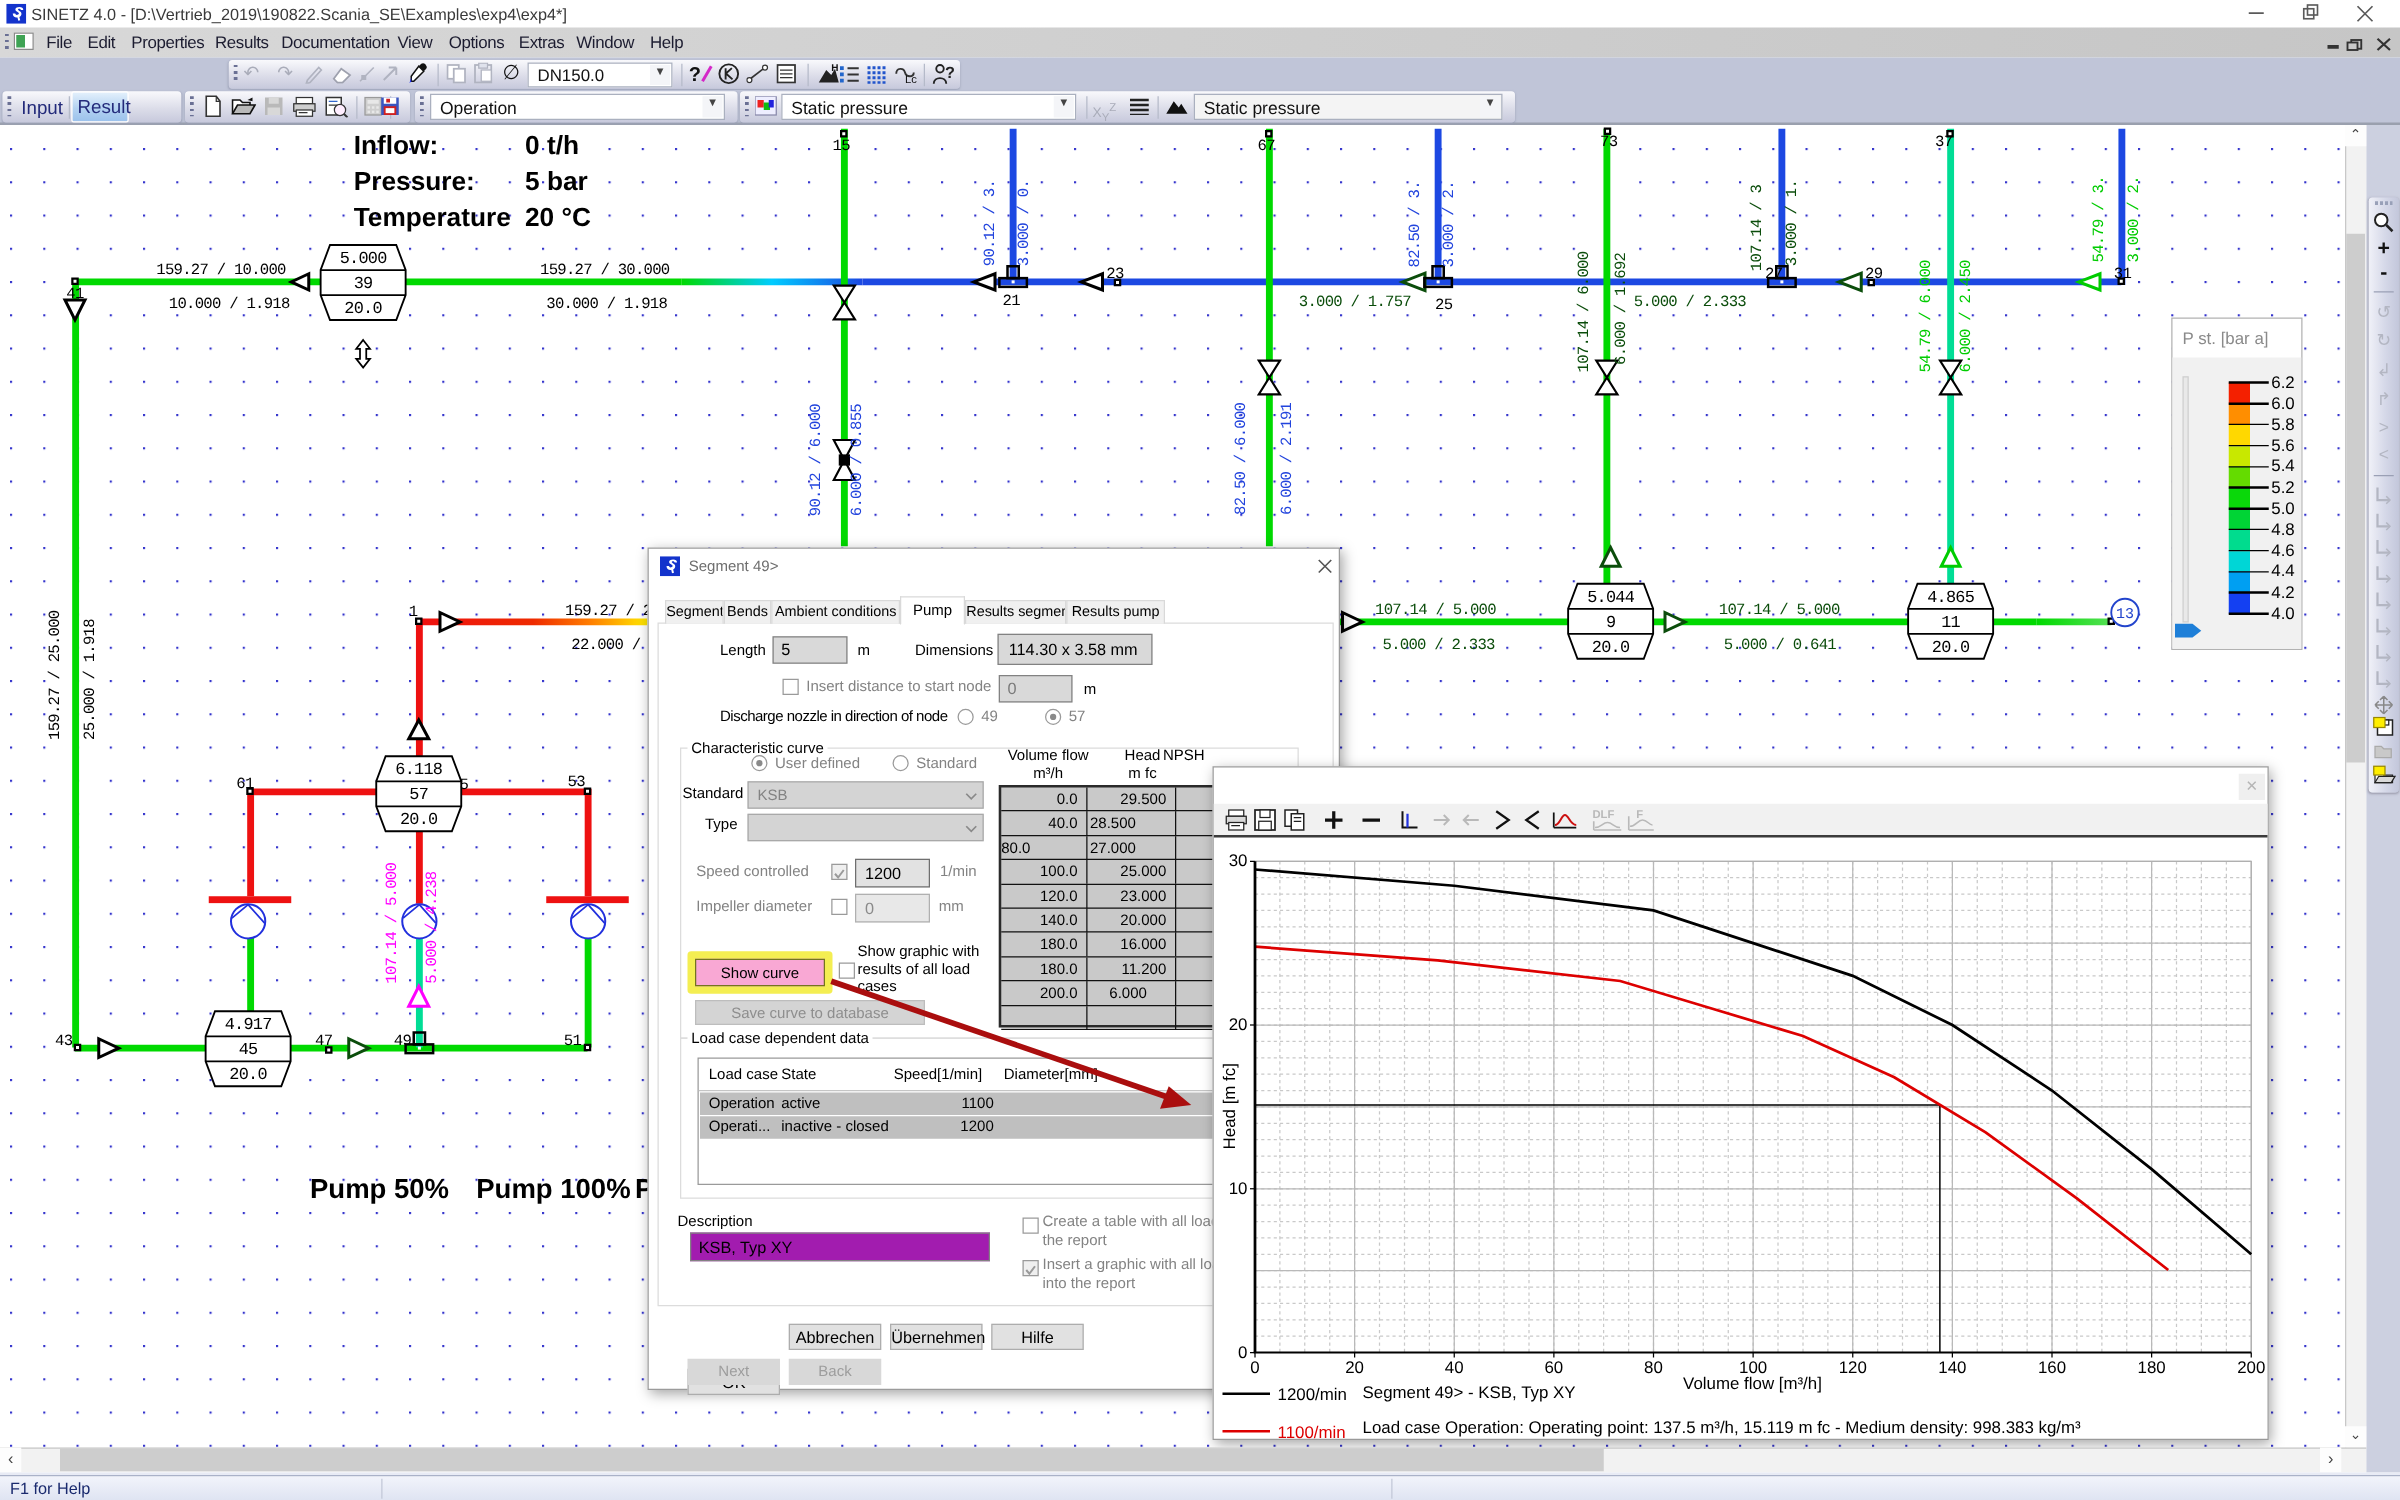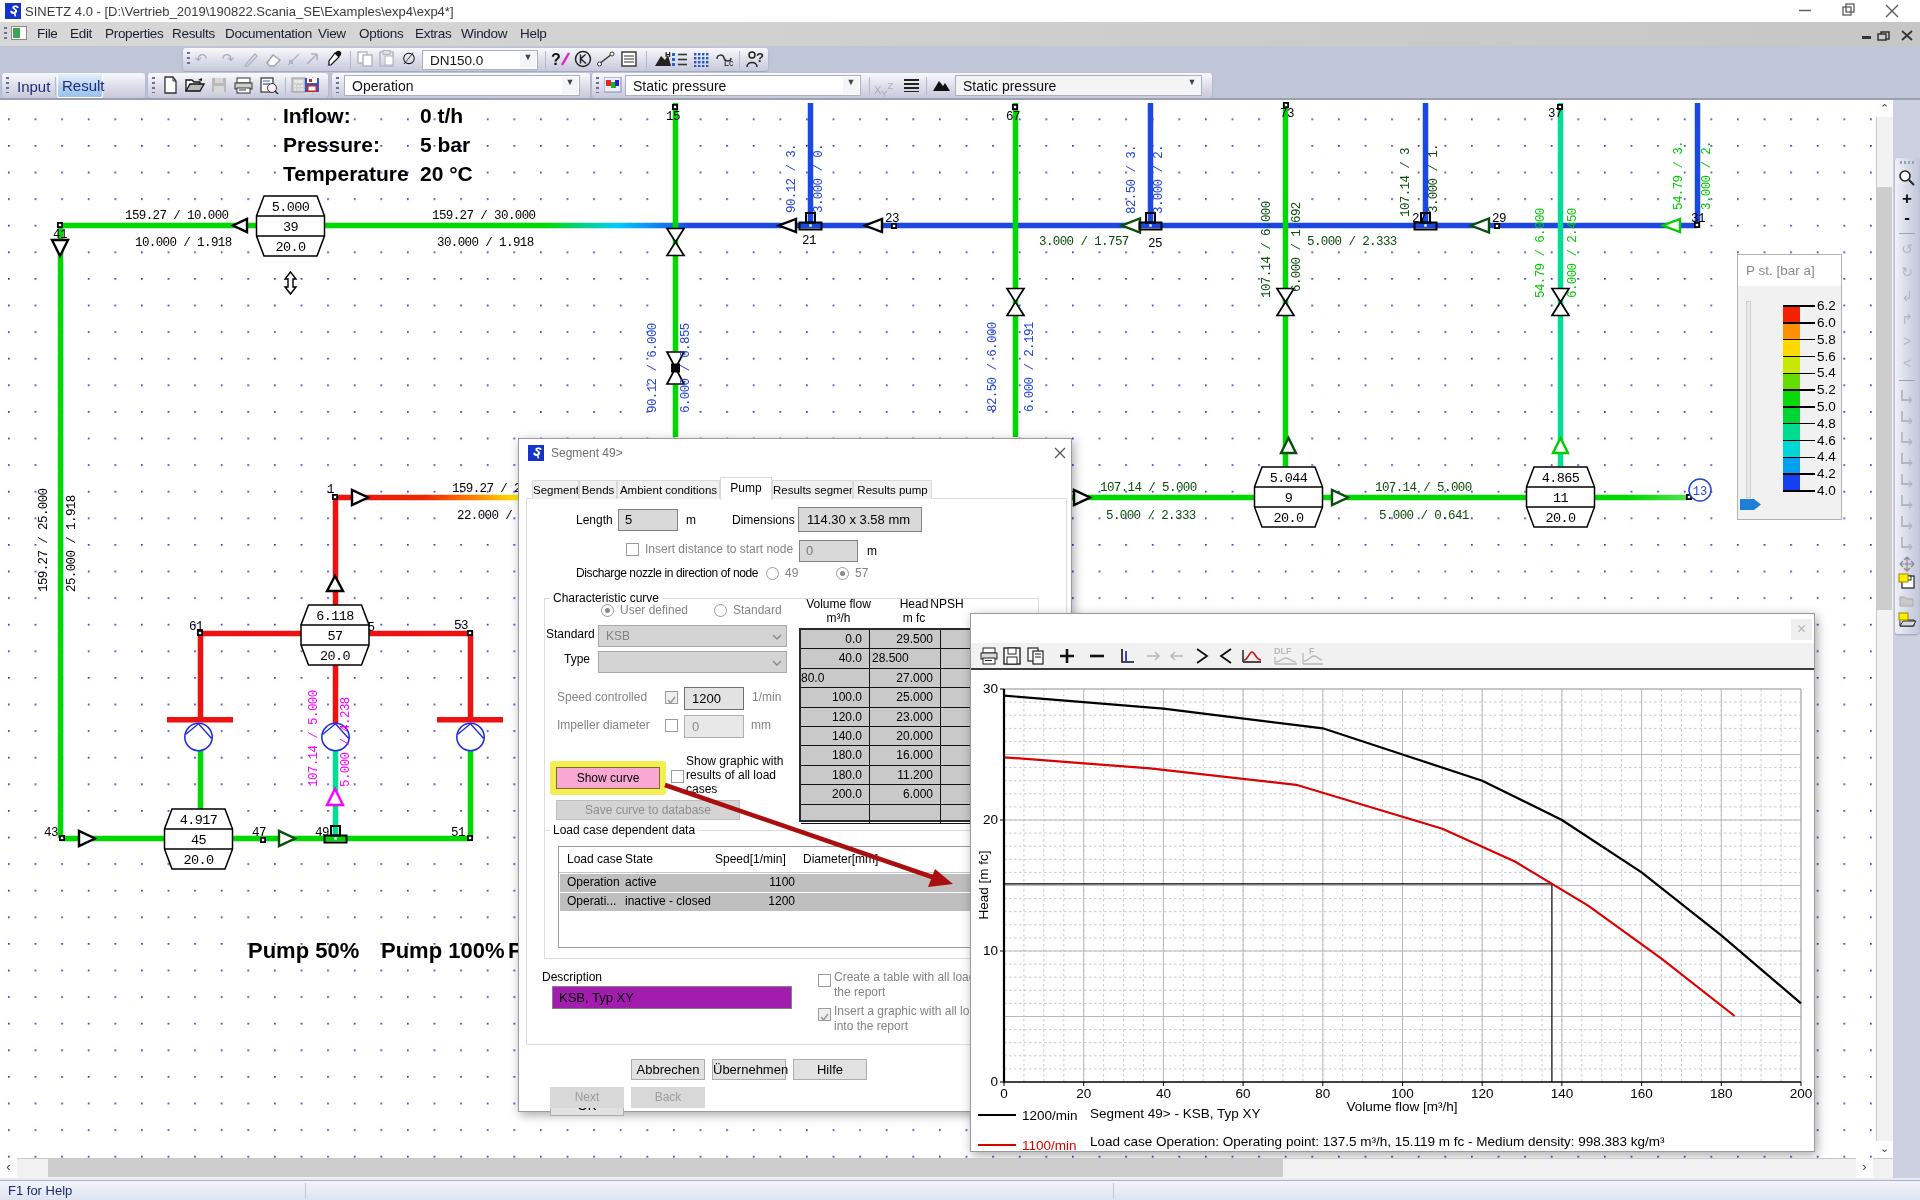--- a/index.html
+++ b/index.html
@@ -548,21 +548,21 @@
           <div class="a" style="left:71px;top:0;width:69px;height:19px;text-align:right;padding:2px 7px 0 0;border-right:1.5px solid #111">29.500</div>
           <div class="a" style="left:142px;top:0;width:69px;height:19px;border-right:1.5px solid #111"></div>
         </div>
 <div class="a" style="left:0;top:19.4px;width:249px;height:19.4px;border-bottom:1px solid #111;font-size:12px">
           <div class="a" style="left:0;top:0;width:69px;height:19px;text-align:right;padding:2px 7px 0 0;border-right:1.5px solid #111">40.0</div>
           <div class="a" style="left:71px;top:0;width:69px;height:19px;text-align:left;padding:2px 7px 0 0;border-right:1.5px solid #111">28.500</div>
           <div class="a" style="left:142px;top:0;width:69px;height:19px;border-right:1.5px solid #111"></div>
         </div>
 <div class="a" style="left:0;top:38.8px;width:249px;height:19.4px;border-bottom:1px solid #111;font-size:12px">
           <div class="a" style="left:0;top:0;width:69px;height:19px;text-align:left;padding:2px 7px 0 0;border-right:1.5px solid #111">80.0</div>
-          <div class="a" style="left:71px;top:0;width:69px;height:19px;text-align:right;padding:2px 7px 0 0;border-right:1.5px solid #111">27.000</div>
+          <div class="a" style="left:71px;top:0;width:69px;height:19px;text-align:left;padding:2px 7px 0 0;border-right:1.5px solid #111">27.000</div>
           <div class="a" style="left:142px;top:0;width:69px;height:19px;border-right:1.5px solid #111"></div>
         </div>
 <div class="a" style="left:0;top:58.2px;width:249px;height:19.4px;border-bottom:1px solid #111;font-size:12px">
           <div class="a" style="left:0;top:0;width:69px;height:19px;text-align:right;padding:2px 7px 0 0;border-right:1.5px solid #111">100.0</div>
           <div class="a" style="left:71px;top:0;width:69px;height:19px;text-align:right;padding:2px 7px 0 0;border-right:1.5px solid #111">25.000</div>
           <div class="a" style="left:142px;top:0;width:69px;height:19px;border-right:1.5px solid #111"></div>
         </div>
 <div class="a" style="left:0;top:77.6px;width:249px;height:19.4px;border-bottom:1px solid #111;font-size:12px">
           <div class="a" style="left:0;top:0;width:69px;height:19px;text-align:right;padding:2px 7px 0 0;border-right:1.5px solid #111">120.0</div>
           <div class="a" style="left:71px;top:0;width:69px;height:19px;text-align:right;padding:2px 7px 0 0;border-right:1.5px solid #111">23.000</div>
@@ -578,21 +578,21 @@
           <div class="a" style="left:71px;top:0;width:69px;height:19px;text-align:right;padding:2px 7px 0 0;border-right:1.5px solid #111">16.000</div>
           <div class="a" style="left:142px;top:0;width:69px;height:19px;border-right:1.5px solid #111"></div>
         </div>
 <div class="a" style="left:0;top:135.8px;width:249px;height:19.4px;border-bottom:1px solid #111;font-size:12px">
           <div class="a" style="left:0;top:0;width:69px;height:19px;text-align:right;padding:2px 7px 0 0;border-right:1.5px solid #111">180.0</div>
           <div class="a" style="left:71px;top:0;width:69px;height:19px;text-align:right;padding:2px 7px 0 0;border-right:1.5px solid #111">11.200</div>
           <div class="a" style="left:142px;top:0;width:69px;height:19px;border-right:1.5px solid #111"></div>
         </div>
 <div class="a" style="left:0;top:155.2px;width:249px;height:19.4px;border-bottom:1px solid #111;font-size:12px">
           <div class="a" style="left:0;top:0;width:69px;height:19px;text-align:right;padding:2px 7px 0 0;border-right:1.5px solid #111">200.0</div>
-          <div class="a" style="left:71px;top:0;width:69px;height:19px;text-align:right;padding:2px 7px 0 0;border-right:1.5px solid #111">6.000</div>
+          <div class="a" style="left:71px;top:0;width:69px;height:19px;text-align:center;padding:2px 7px 0 0;border-right:1.5px solid #111">6.000</div>
           <div class="a" style="left:142px;top:0;width:69px;height:19px;border-right:1.5px solid #111"></div>
         </div>
 <div class="a" style="left:0;top:174.6px;width:249px;height:19.4px;border-bottom:1px solid #111;font-size:12px">
           <div class="a" style="left:0;top:0;width:69px;height:19px;text-align:right;padding:2px 7px 0 0;border-right:1.5px solid #111"></div>
           <div class="a" style="left:71px;top:0;width:69px;height:19px;text-align:right;padding:2px 7px 0 0;border-right:1.5px solid #111"></div>
           <div class="a" style="left:142px;top:0;width:69px;height:19px;border-right:1.5px solid #111"></div>
         </div>
 </div>
 <div class="a" style="left:25px;top:391px;width:495px;height:129px;border:1px solid #dcdcdc"></div>
 <div class="lbl" style="left:31px;top:384px;font-size:12px;background:#fff;padding:0 3px">Load case dependent data</div>

